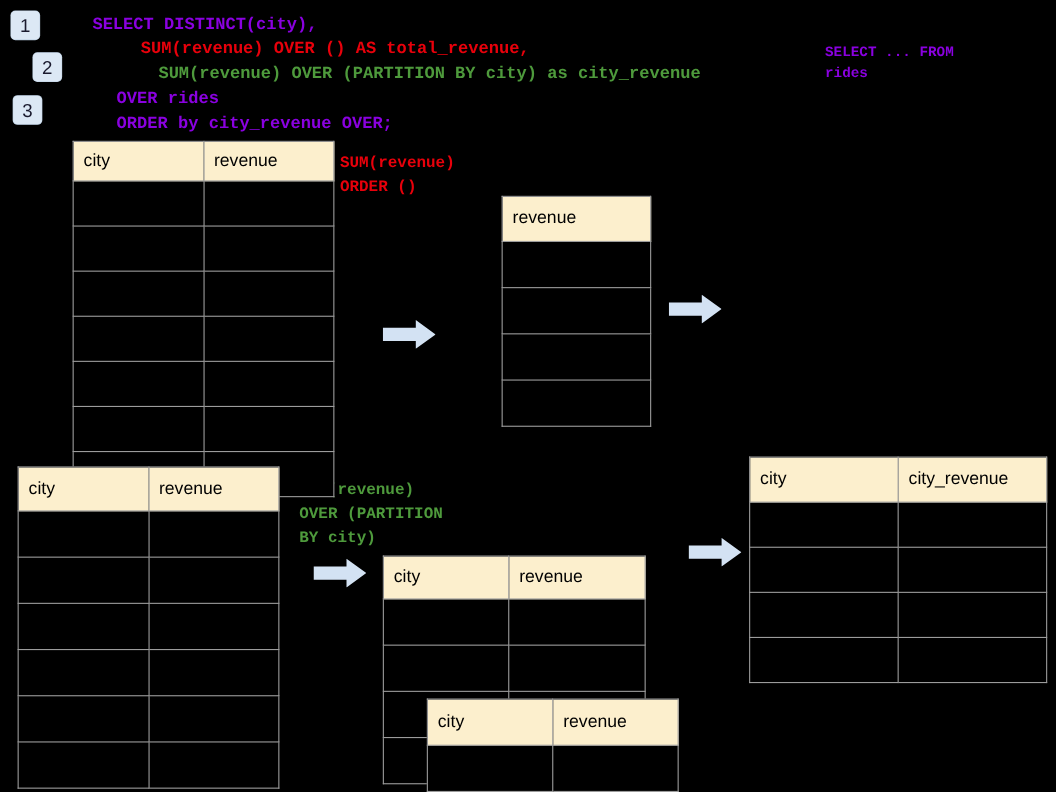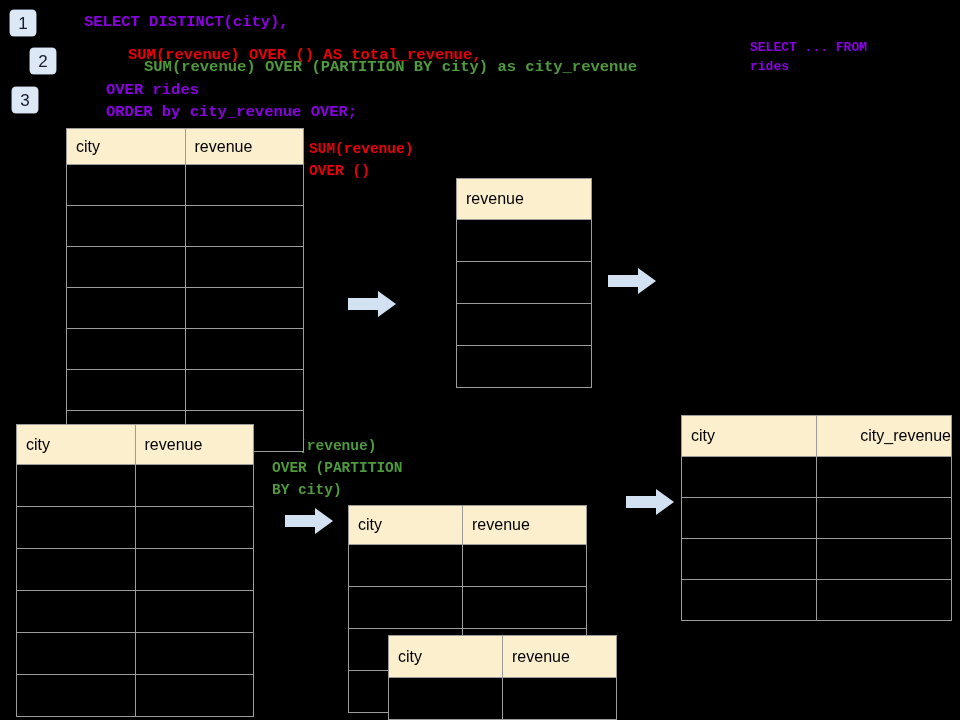--- a/index.html
+++ b/index.html
@@ -84,28 +84,28 @@
   }
 </style>
 </head>
 <body>
 
 <div id="root">
     <div class="badge" style="left:10px;top:10px;width:26px;height:26px;">1</div>
     <div class="badge" style="left:30px;top:48px;width:26px;height:26px;">2</div>
     <div class="badge" style="left:12px;top:87px;width:26px;height:26px;">3</div>
     <div class="sql sql-purple" style="left:84px;top:13px;">SELECT DISTINCT(city),</div>
-    <div class="sql sql-red" style="left:128px;top:46px;">SUM(revenue) OVER () AS total_revenue,</div>
+    <div class="sql sql-red" style="left:128px;top:35px;">SUM(revenue) OVER () AS total_revenue,</div>
     <div class="sql sql-green" style="left:144px;top:58px;">SUM(revenue) OVER (PARTITION BY city) as city_revenue</div>
     <div class="sql sql-purple" style="left:106px;top:81px;">OVER rides</div>
     <div class="sql sql-purple" style="left:106px;top:103px;">ORDER by city_revenue OVER;</div>
     <div class="annot annot-purple" style="left:750px;top:38px;">SELECT ... FROM
 rides</div>
     <div class="annot annot-red" style="left:309px;top:138px;">SUM(revenue)
-OVER ()</div>
+ORDER ()</div>
     <div class="annot annot-green" style="left:272px;top:435px;">SUM(revenue)
 OVER (PARTITION
 BY city)</div>
     <table class="tbl" style="left:66px;top:128px;width:238px;">
       <colgroup>
         <col style="width:118px;">
         <col style="width:118px;">
       </colgroup>
       <thead>
         <tr>
@@ -259,21 +259,21 @@
       </tbody>
     </table>
     <table class="tbl" style="left:681px;top:415px;width:270px;">
       <colgroup>
         <col style="width:135px;">
         <col style="width:135px;">
       </colgroup>
       <thead>
         <tr>
           <th style="height:40px;">city</th>
-          <th style="height:40px;text-align:right;">city_revenue</th>
+          <th style="height:40px;">city_revenue</th>
         </tr>
       </thead>
       <tbody>
         <tr>
           <td style="height:40px;"></td>
           <td style="height:40px;"></td>
         </tr>
         <tr>
           <td style="height:40px;"></td>
           <td style="height:40px;"></td>

